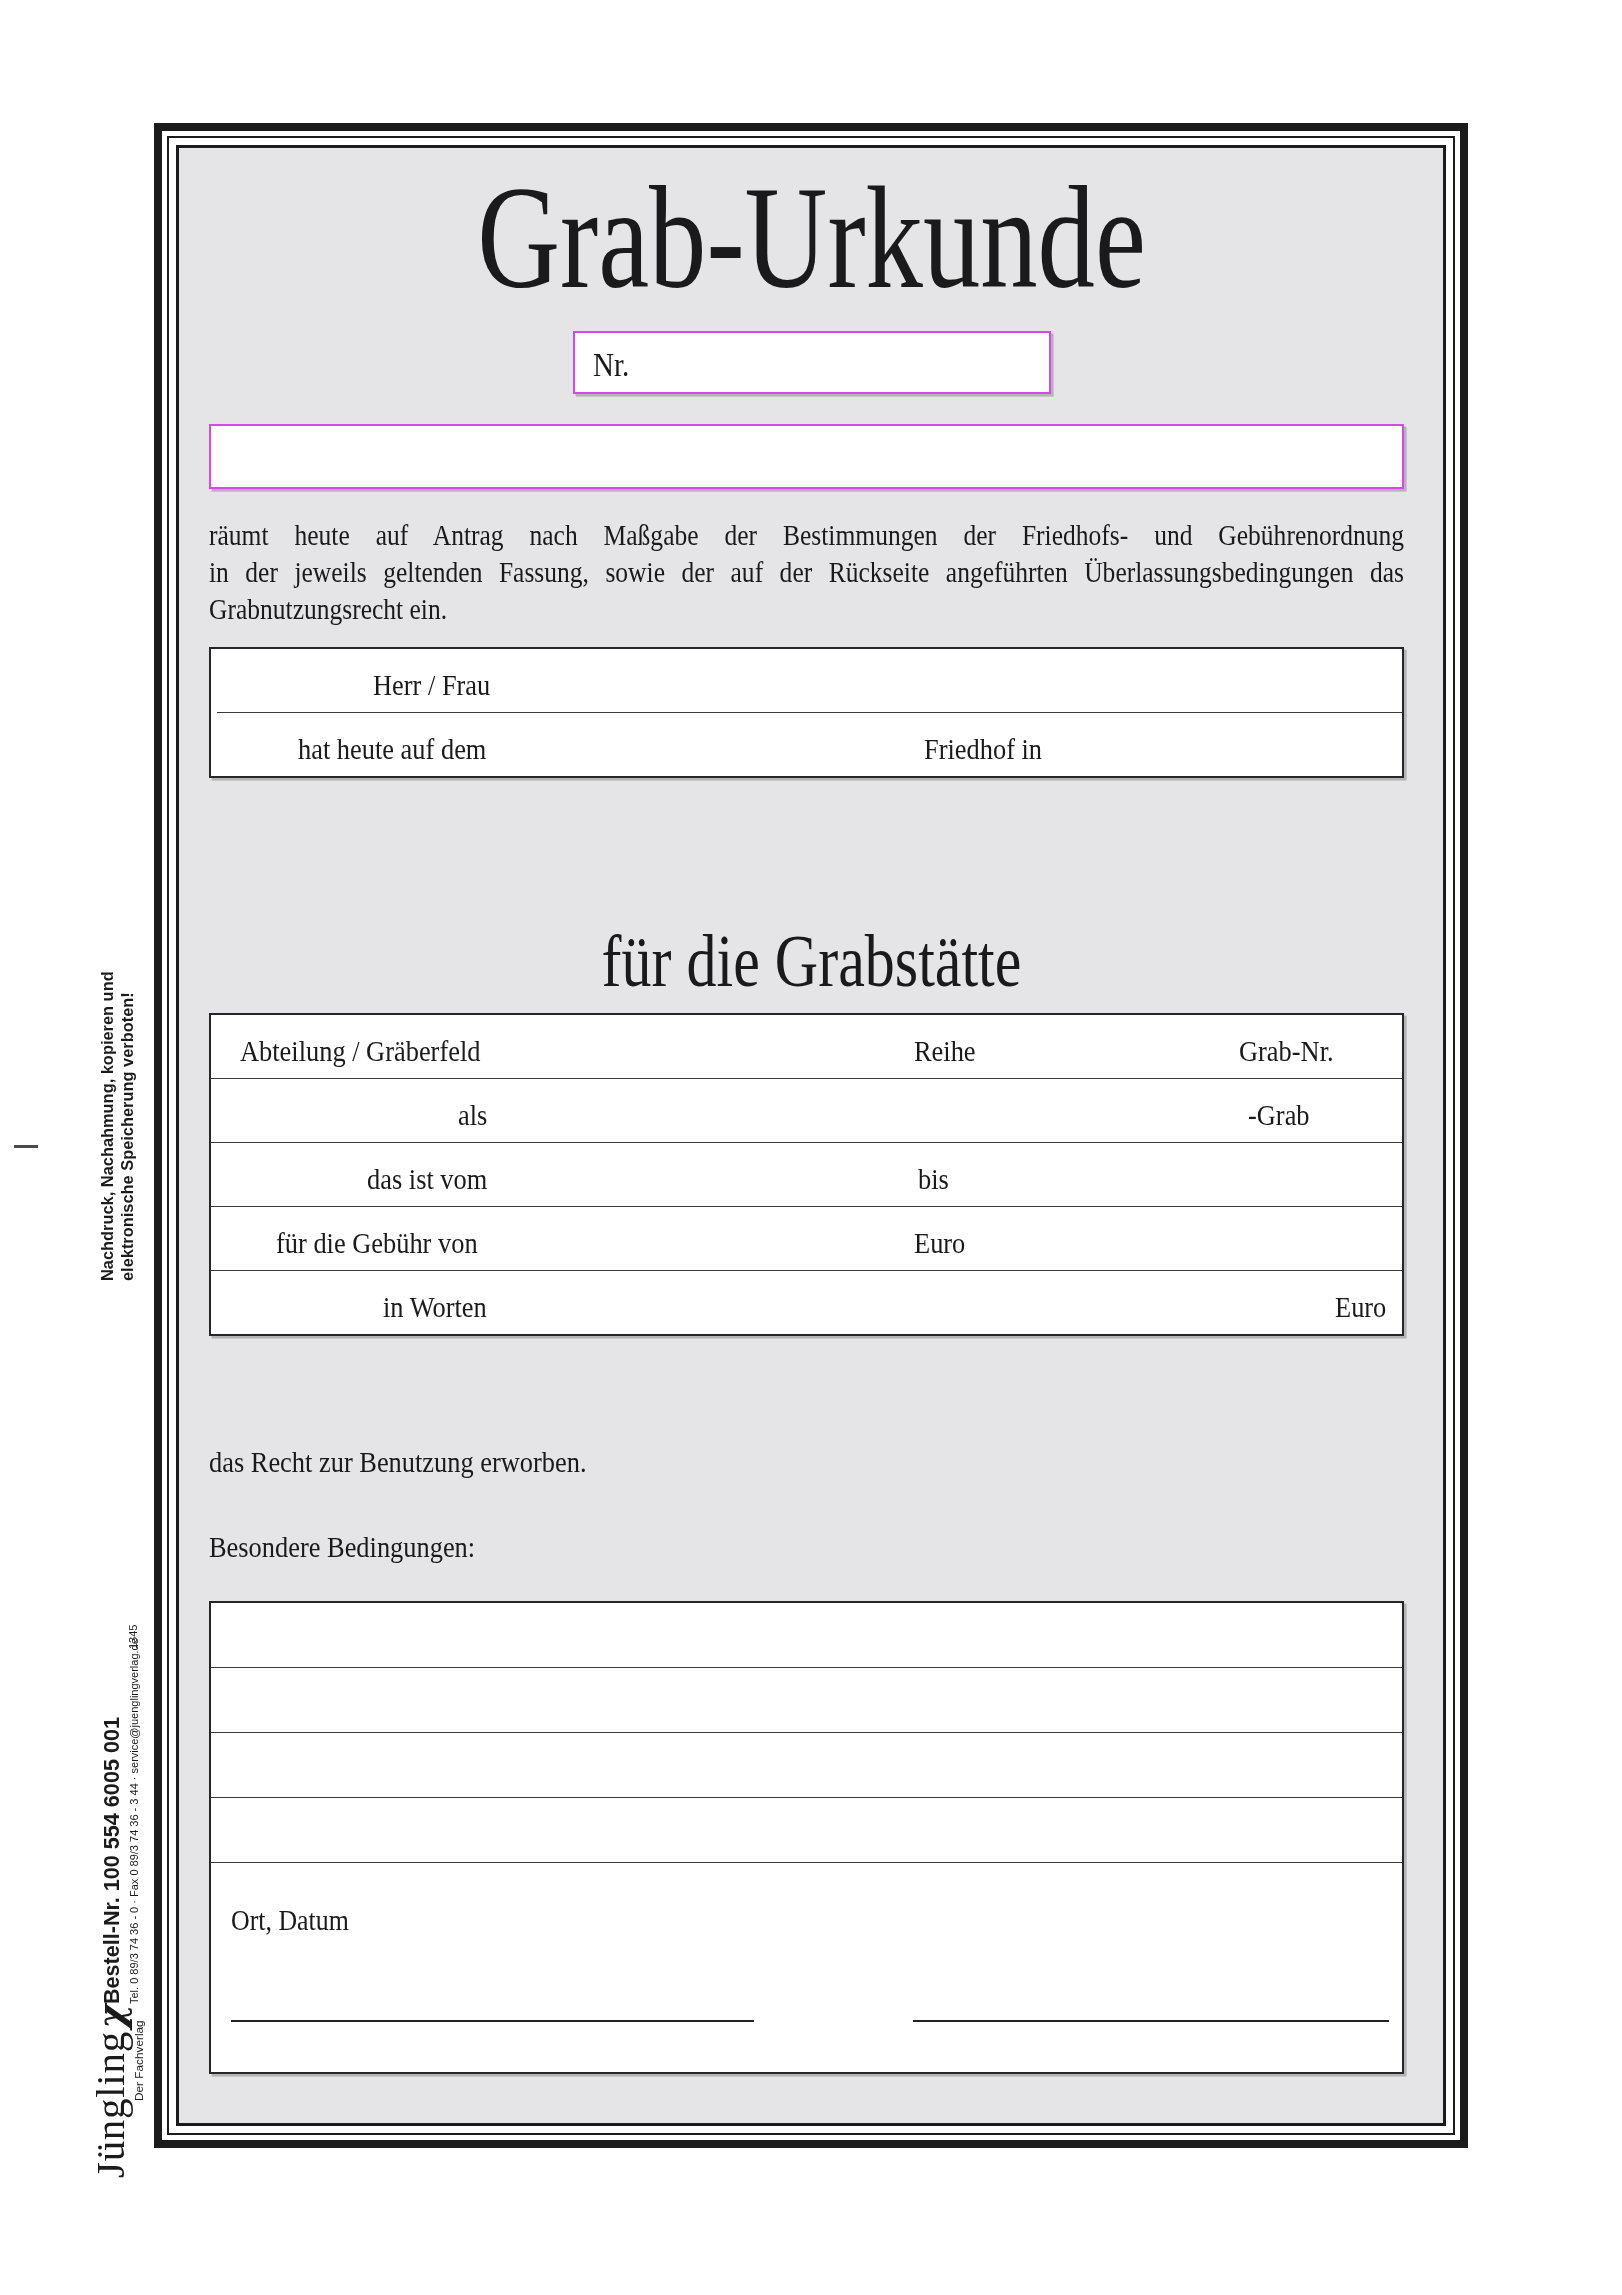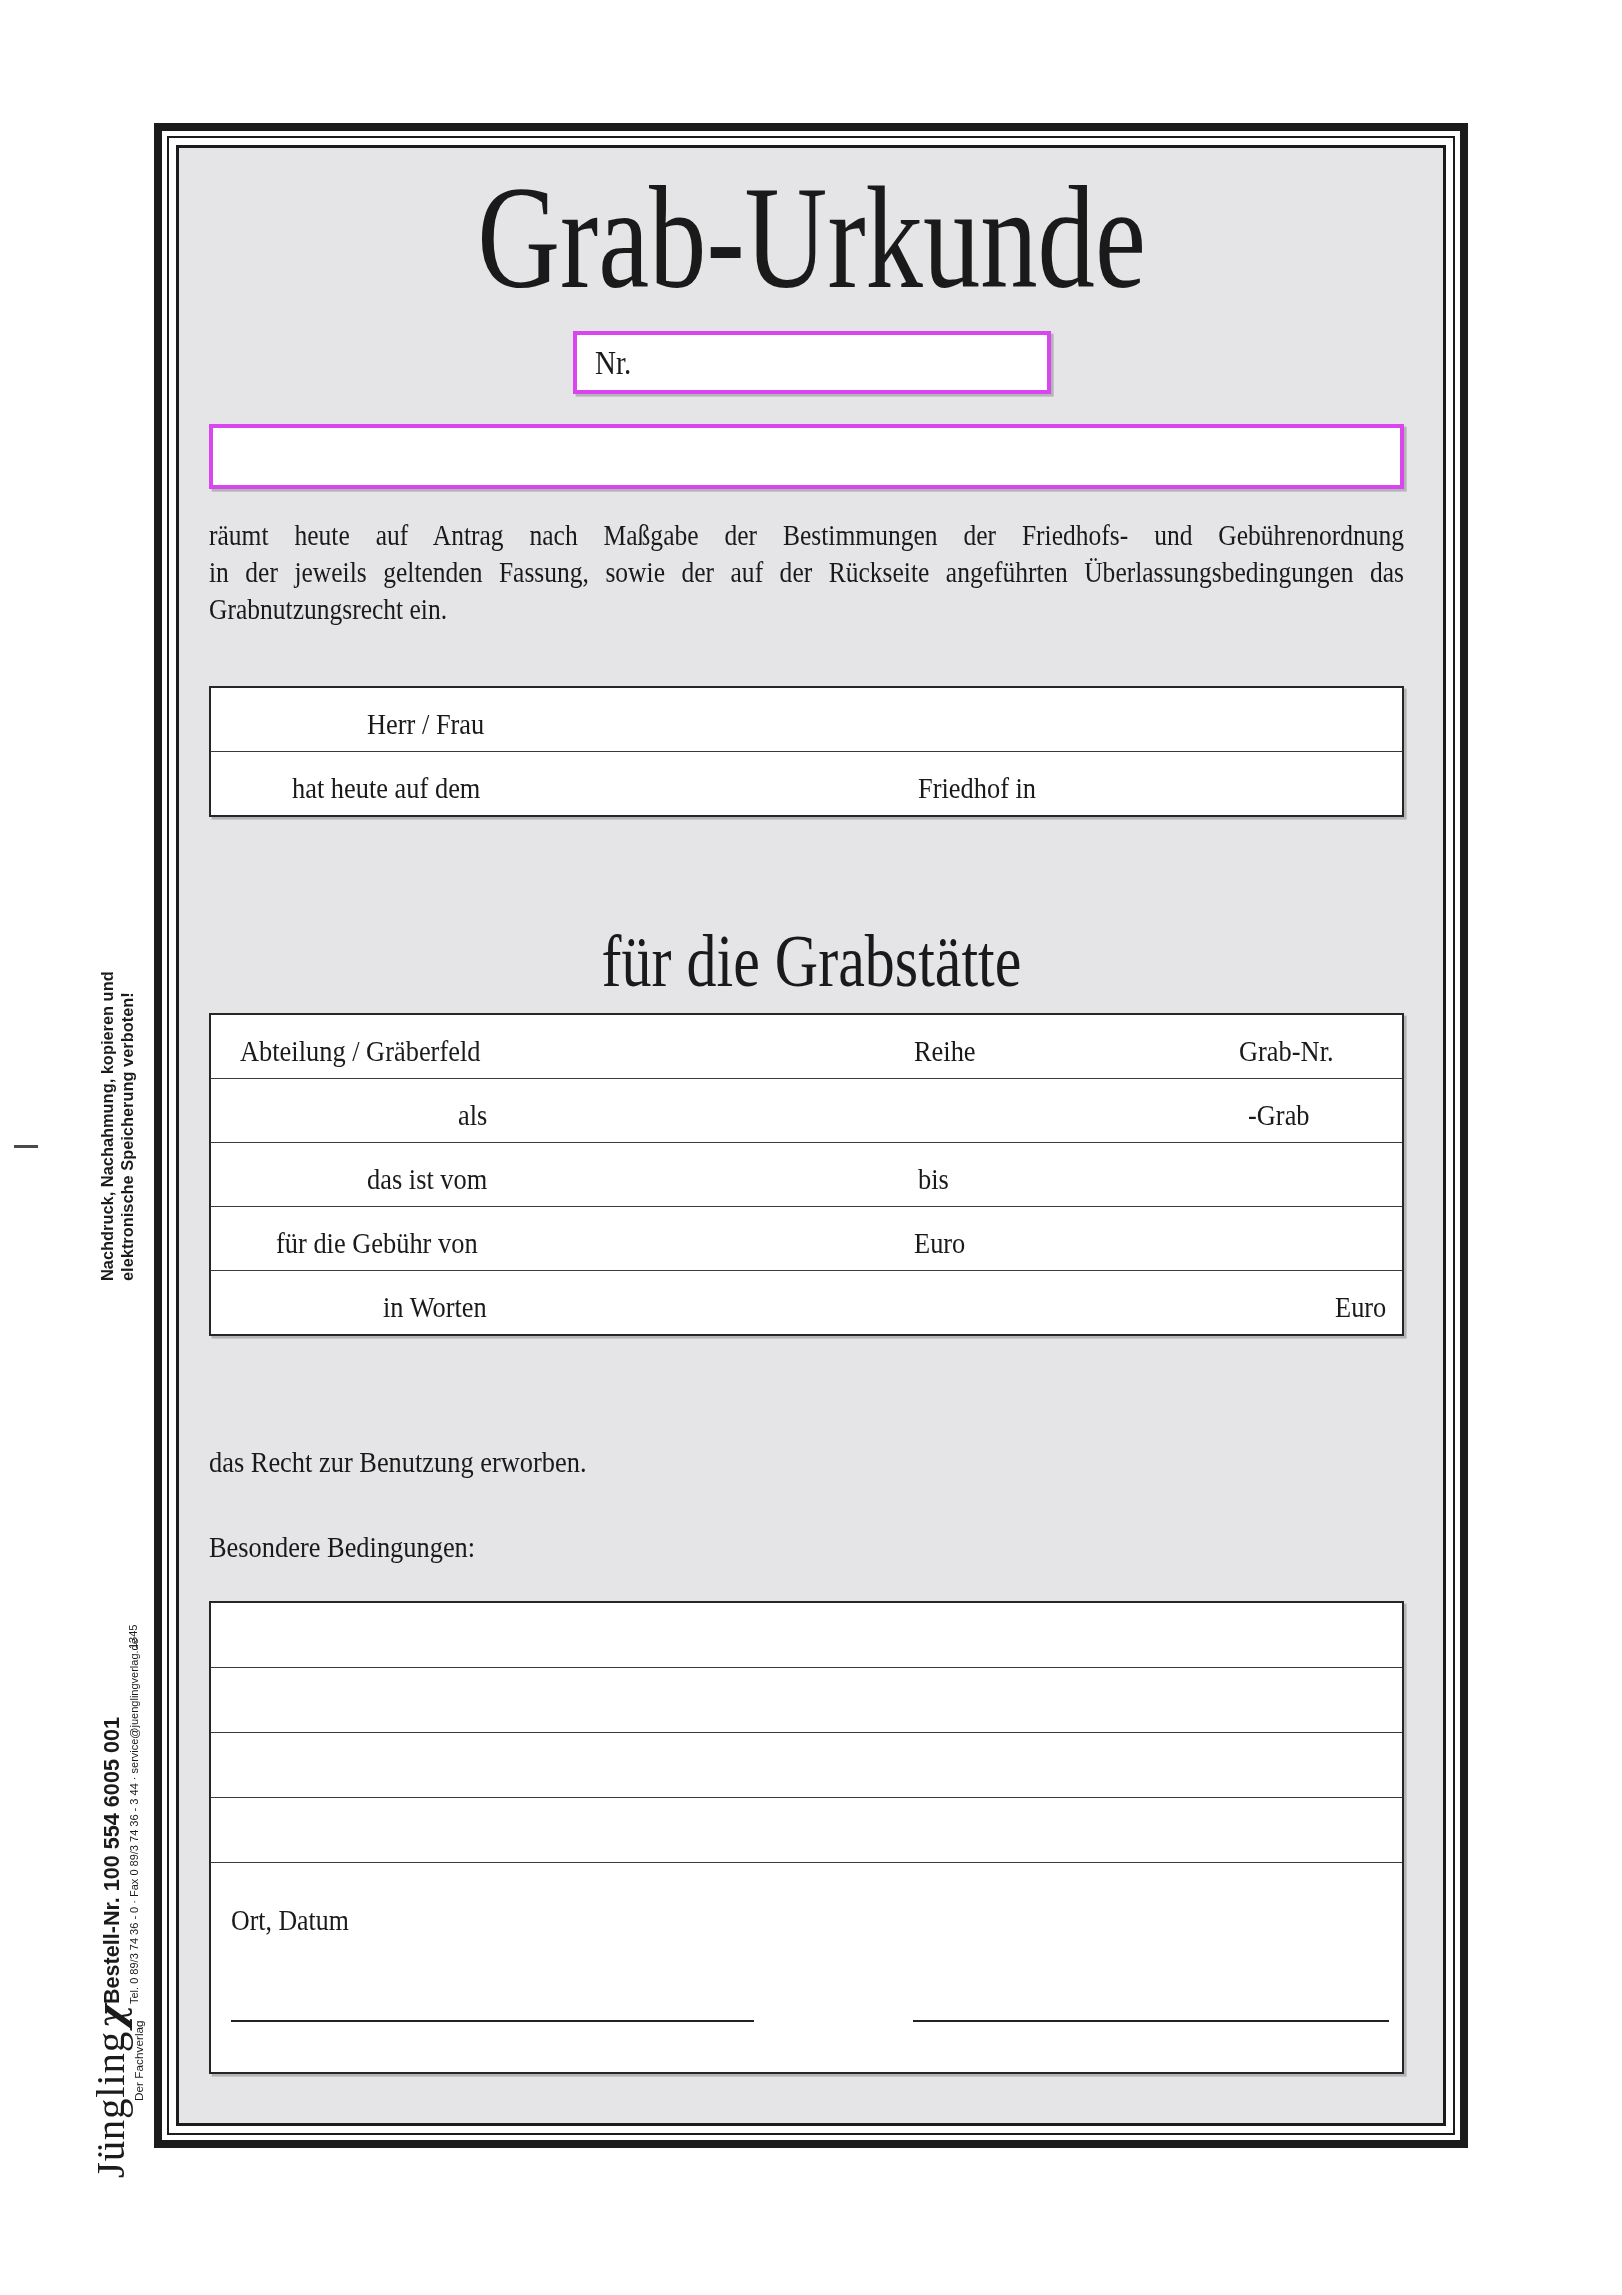--- a/index.html
+++ b/index.html
@@ -15,35 +15,35 @@
   .frame-inner{position:absolute;left:7.2px;top:7.2px;right:7.2px;bottom:7.2px;
     border:3.3px solid #1b1b1b;background:#e5e5e7;}
   
   .title{position:absolute;left:0;top:164px;width:1623px;text-align:center;
     font-size:147px;line-height:1;transform:scaleX(0.78);transform-origin:center top;
     white-space:nowrap;}
   .subtitle{position:absolute;left:0;top:923px;width:1623px;text-align:center;
     font-size:75px;line-height:1;transform:scaleX(0.80);transform-origin:center top;
     white-space:nowrap;}
   
-  .whitebox{position:absolute;background:#ffffff;border:4px solid #d946ef;
+  .whitebox{position:absolute;background:#ffffff;border:2px solid #d946ef;
     box-sizing:border-box;box-shadow:2.6px 2.6px 0 0 #b4b4b6;}
   .nr-box{left:573px;top:331px;width:478px;height:63px;}
   .nr-box .lbl{position:absolute;left:18.3px;bottom:7.9px;font-size:33px;
     display:inline-block;transform:scaleX(0.88);transform-origin:left bottom;}
   .boxA{left:209px;top:424px;width:1195px;height:65px;}
   
   .para{position:absolute;left:209px;top:517px;width:1358px;font-size:29px;
     line-height:37px;transform:scaleX(0.88);transform-origin:left top;}
   .para .jline{text-align:justify;text-align-last:justify;}
   .para .lline{text-align:left;}
   
   .ftable{position:absolute;left:209px;width:1195px;background:#ffffff;
     border:2px solid #262626;box-sizing:border-box;box-shadow:2.6px 2.6px 0 0 #b4b4b6;}
-  .tableA{top:686px;}
+  .tableA{top:647px;padding-left:6px;}
   .tableB{top:1013px;}
   .tableC{top:1601px;}
   .frow{position:relative;}
   .frow + .frow{border-top:1.3px solid #3a3a3a;}
   .tableA .frow{height:63px;}
   .tableB .frow{height:63px;}
   .tableC .frow{height:64px;padding-left:28px;}
   .tableC .frow.big{height:209px;}
   .frow .cell{position:absolute;bottom:10.5px;font-size:30px;white-space:nowrap;
     display:inline-block;transform:scaleX(0.88);transform-origin:left bottom;}

